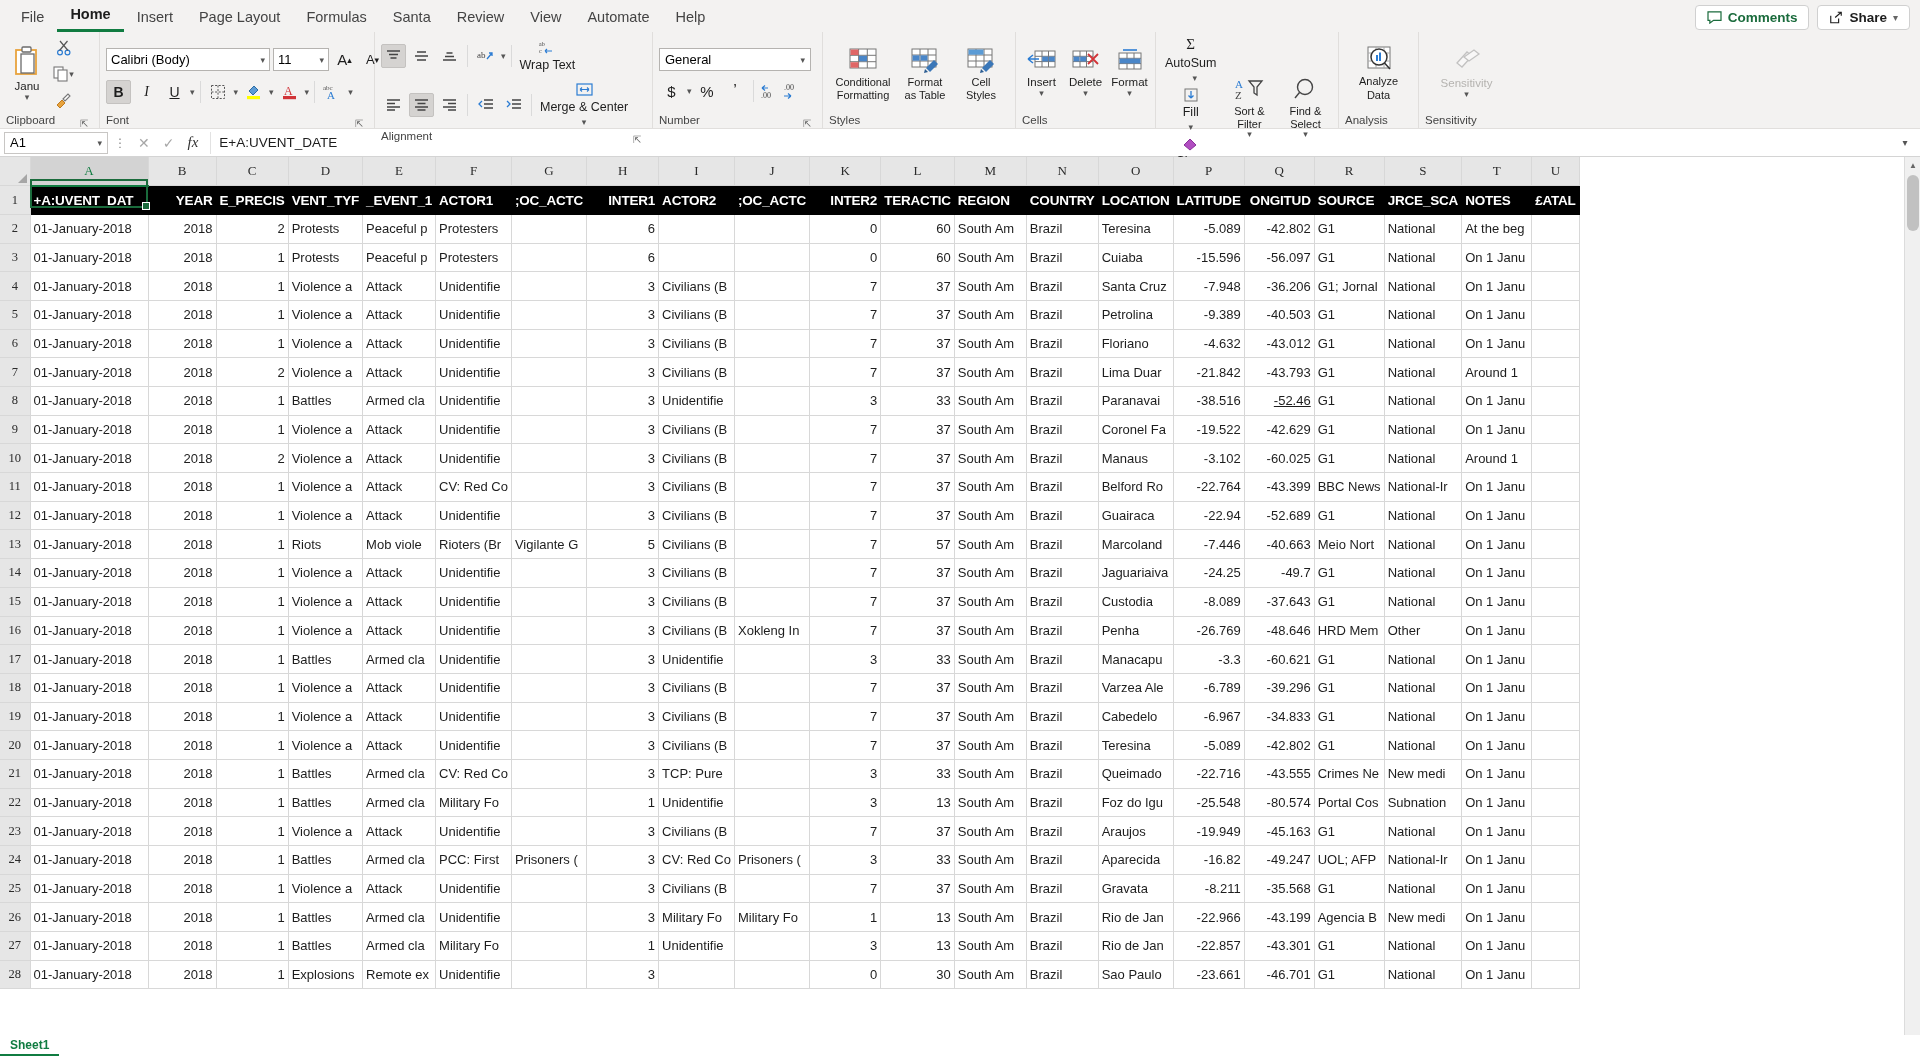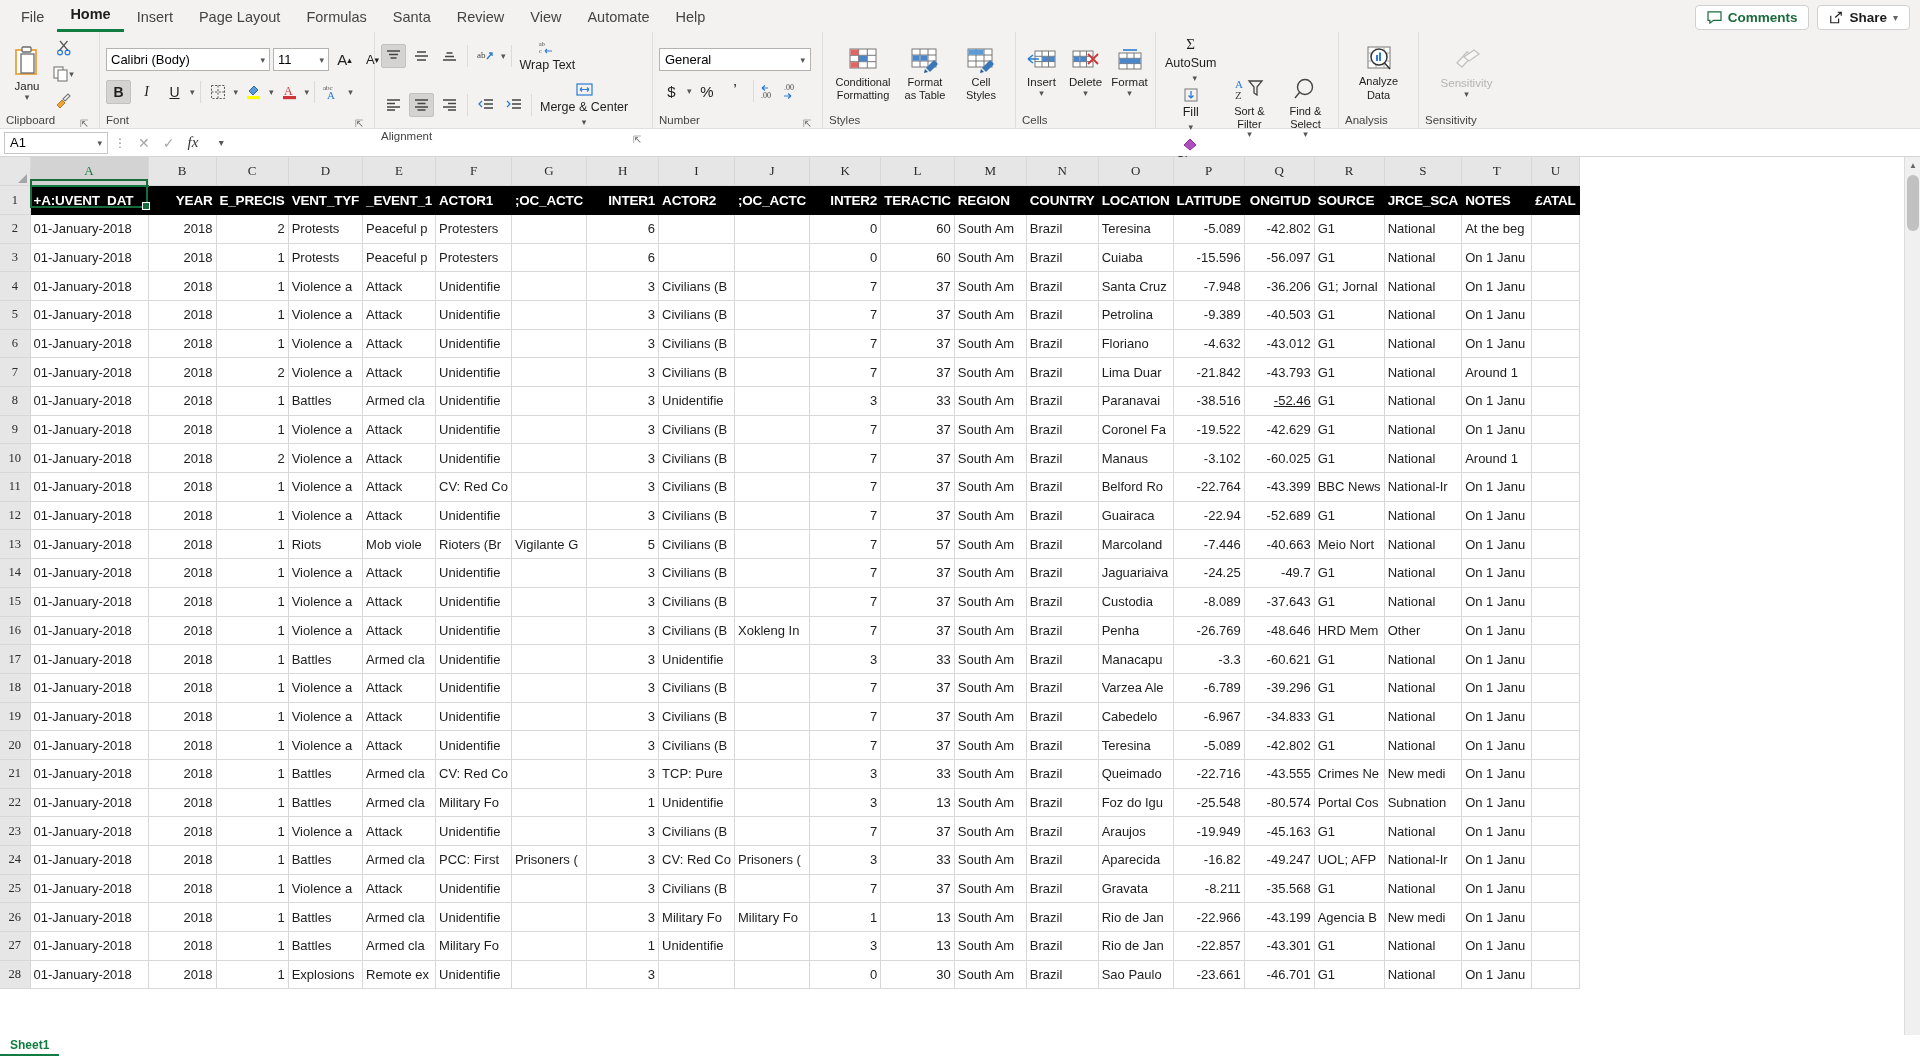--- a/index.html
+++ b/index.html
@@ -652,20 +652,23 @@
 <div class="fbar">
   <div class="namebox">
     <span>A1</span>
     <span class="cv">▾</span>
   </div>
   <span class="vdots">⋮</span>
   <div class="fbtns">
     <span>✕</span>
     <span>✓</span>
     <span class="fx">fx</span>
+  </div>
+  <div class="finput">
+    <span>E+A:UVENT_DATE</span>
   </div>
   <div class="fbar-caret">▾</div>
 </div>
 
 <div class="gridwrap">
   <table class="grid">
     <thead>
       <tr id="colhdr">
           <th class="corner"></th>
           <th class="sel" style="width: 118px;">A</th>

